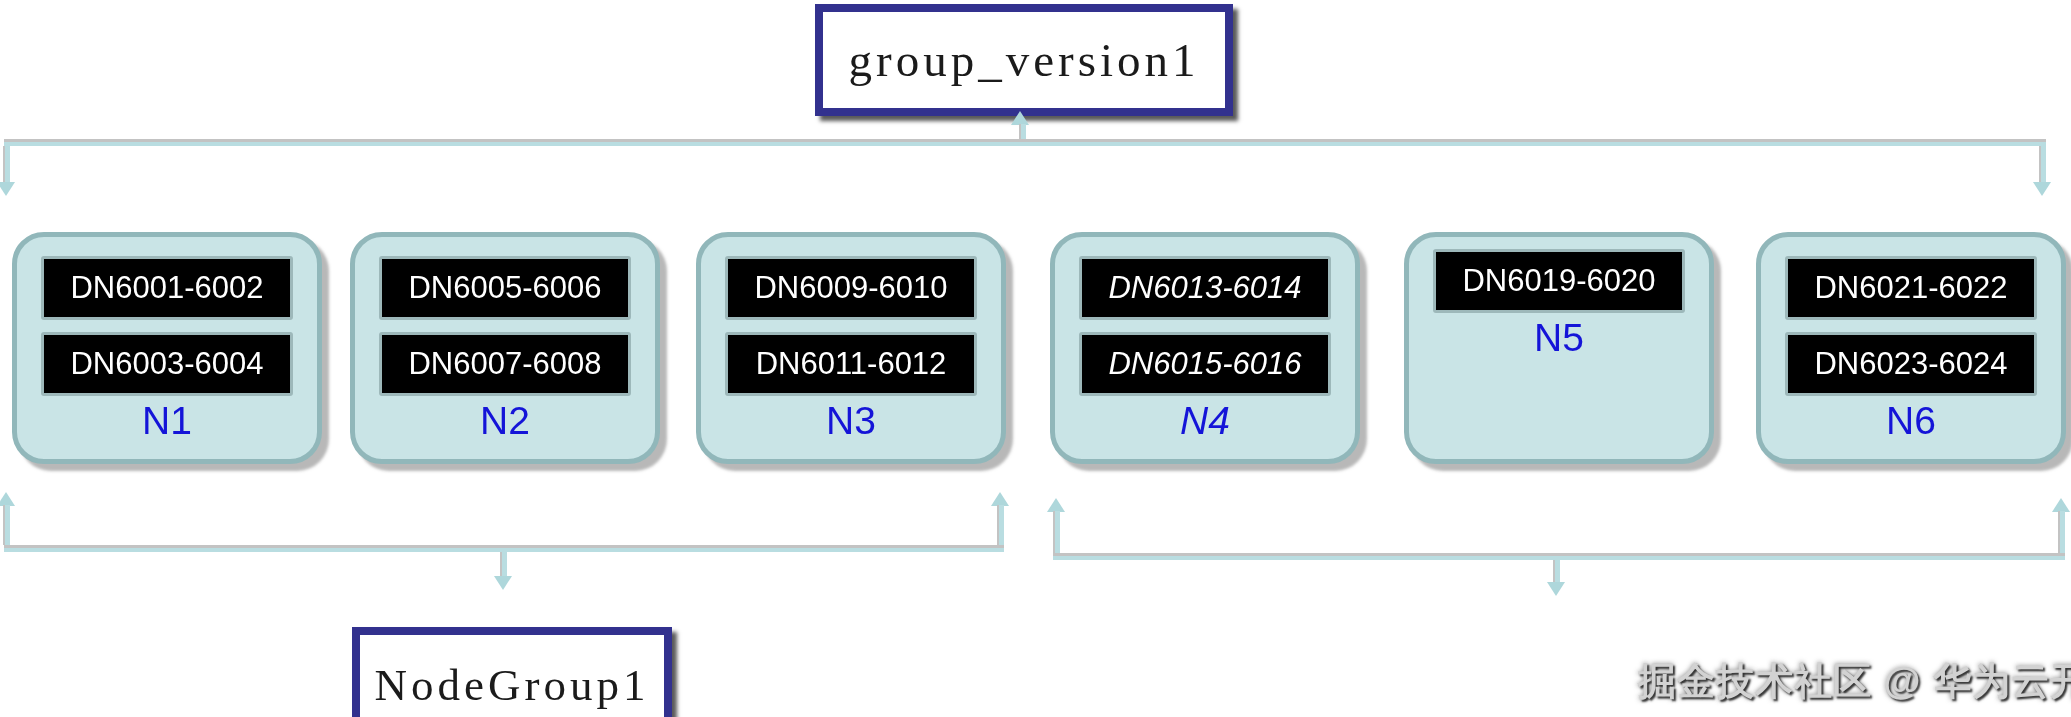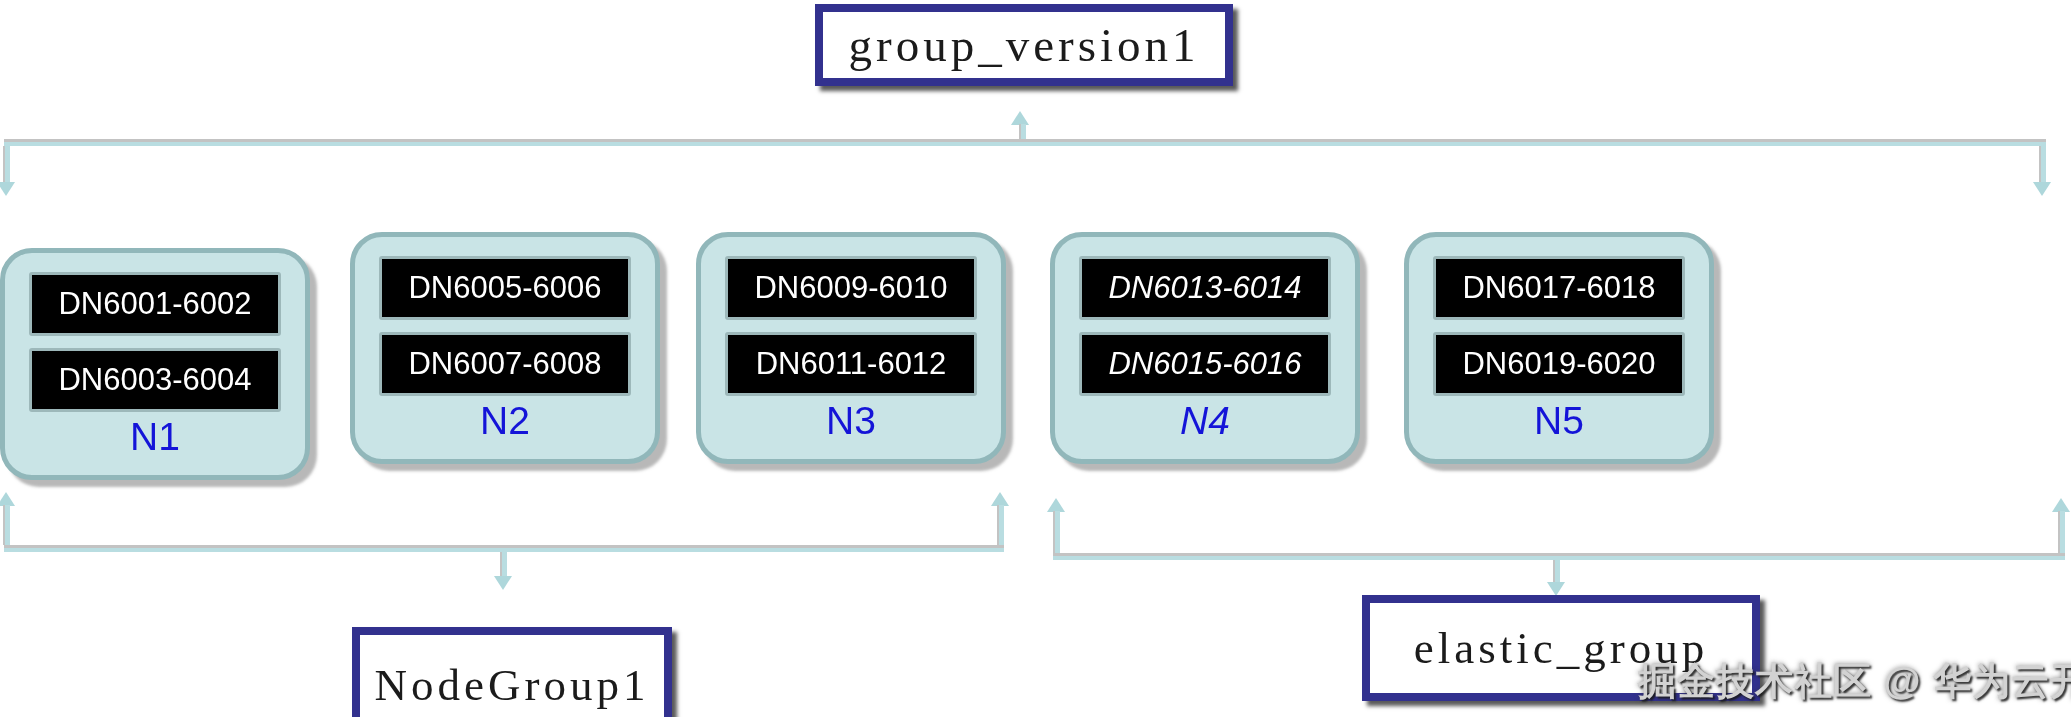--- a/index.html
+++ b/index.html
@@ -16,36 +16,36 @@
     position:absolute;
     background:#ffffff;
     border:8px solid #32318e;
     box-shadow:5px 5px 4px rgba(35,35,35,0.75);
     display:flex;align-items:center;justify-content:center;
     font-family:"Liberation Serif","DejaVu Serif",serif;
     color:#1b1b1b;
     letter-spacing:4px;
     box-sizing:border-box;
   }
-  .top-box{left:815px;top:4px;width:418px;height:82px;font-size:47px;}
+  .top-box{left:815px;top:4px;width:418px;height:112px;font-size:47px;}
   .nodegroup-box{left:352px;top:588px;width:320px;height:116px;font-size:45px;margin-top:39px;}
   .elastic-box{left:1362px;top:595px;width:398px;height:106px;font-size:45px;}
 
   
   .node-group{
     position:absolute;
     top:232px;width:310px;height:232px;
     background:#c9e4e6;
     border:5px solid #91b7ba;
     border-radius:32px;
     box-shadow:7px 7px 3px rgba(125,125,125,0.55);
     box-sizing:border-box;
     text-align:center;
   }
-  .pos-0{left:0;margin-top:16px;}  .pos-1{left:350px;text-align:center;} .pos-2{left:696px;}
+  .pos-0{left:12px;}  .pos-1{left:350px;text-align:center;} .pos-2{left:696px;}
   .pos-3{left:1050px;font-style:italic;} .pos-4{left:1404px;} .pos-5{left:1756px;}
 
   .dn-box{
     width:252px;height:64px;
     margin:0 auto;
     background:#000000;
     border:3px solid #9db8ba;
     border-radius:3px;
     box-sizing:border-box;
     display:flex;align-items:center;justify-content:center;
@@ -155,27 +155,33 @@
   <div class="node-group pos-3">
     <div class="dn-box dn-first">
         <span>DN6013-6014</span>
       </div>
     <div class="dn-box dn-second">
         <span>DN6015-6016</span>
       </div>
     <div class="n-label">N4</div>
   </div>
   <div class="node-group pos-4">
-    <div class="dn-box dn-first">
-        <span>DN6017-6018</span>
-      </div>
     <div class="dn-box dn-second">
         <span>DN6019-6020</span>
       </div>
     <div class="n-label">N5</div>
+  </div>
+  <div class="node-group pos-5">
+    <div class="dn-box dn-first">
+        <span>DN6021-6022</span>
+      </div>
+    <div class="dn-box dn-second">
+        <span>DN6023-6024</span>
+      </div>
+    <div class="n-label">N6</div>
   </div>
 
   <div class="arr arr-up bl-left-arrow"></div>
   <div class="v-line bl-left-vert"></div>
   <div class="arr arr-up bl-right-arrow"></div>
   <div class="v-line bl-right-vert"></div>
   <div class="h-line bl-rail"></div>
   <div class="v-line bl-center-drop"></div>
   <div class="arr arr-down bl-center-arrow"></div>
 
@@ -183,19 +189,16 @@
   <div class="v-line br-left-vert"></div>
   <div class="arr arr-up br-right-arrow"></div>
   <div class="v-line br-right-vert"></div>
   <div class="h-line br-rail"></div>
   <div class="v-line br-center-drop"></div>
   <div class="arr arr-down br-center-arrow"></div>
 
   <div class="label-box nodegroup-box">
     <span>NodeGroup1</span>
   </div>
-  <div class="label-box elastic-box">
-    <span>elastic_group</span>
-  </div>
 
   <div class="watermark">掘金技术社区 @ 华为云开发者联盟</div>
 
 </div>
 
 </body></html>

